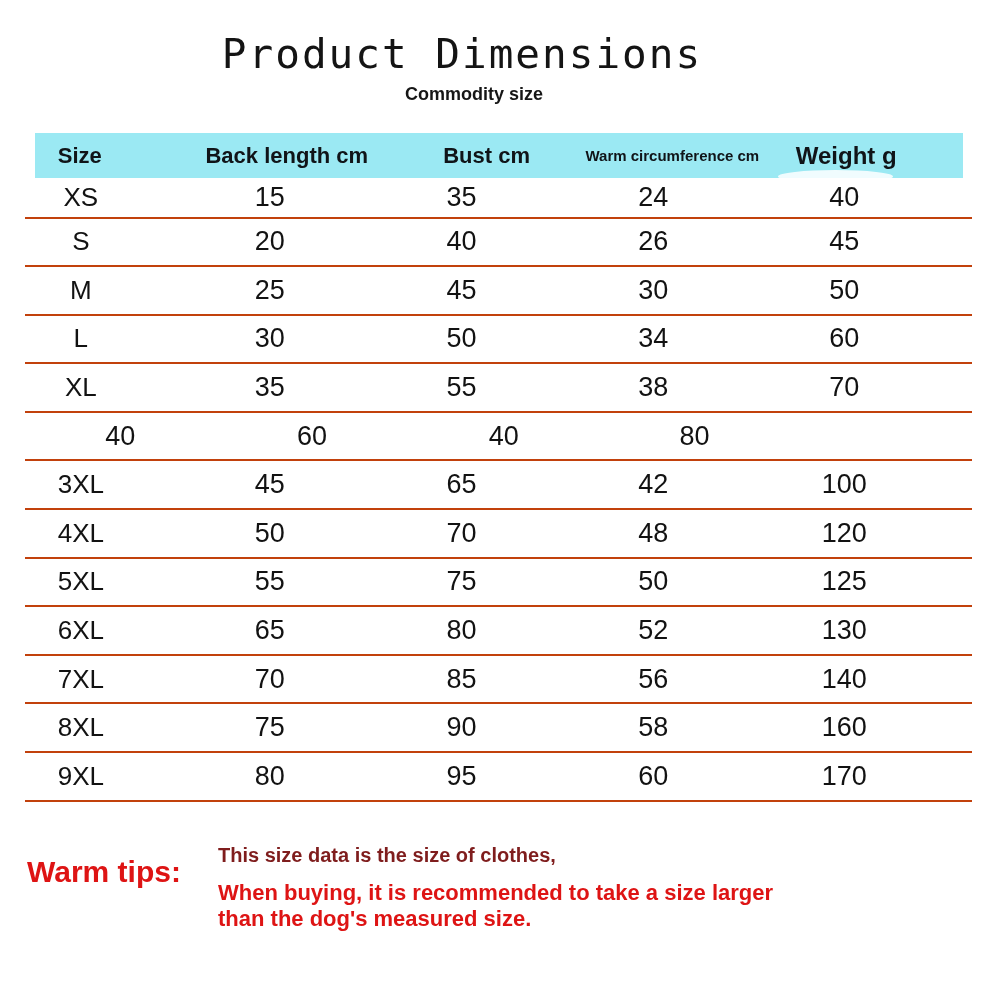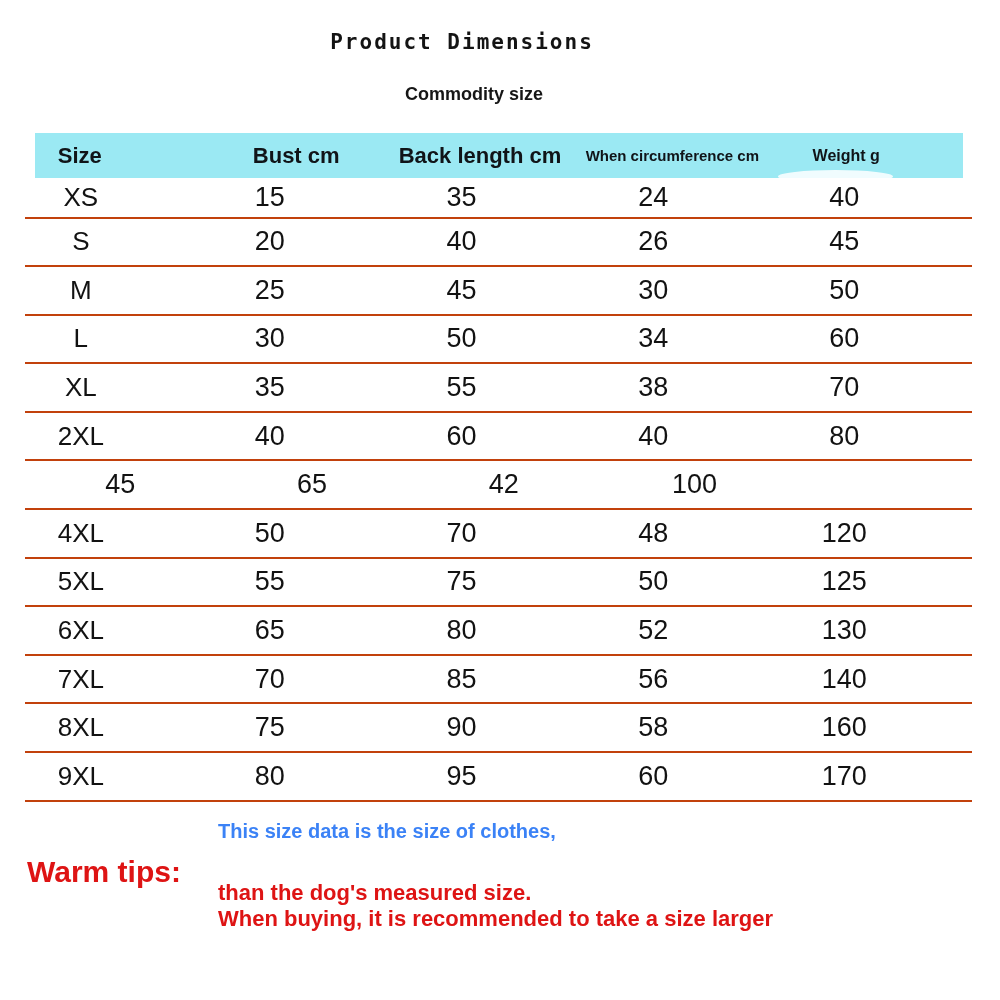--- a/index.html
+++ b/index.html
@@ -9,21 +9,21 @@
     position:relative;
     font-family:"Liberation Sans", sans-serif;
     color:#111111;
     overflow:hidden;
   }
   
   .page-title{
     position:absolute; top:30px; left:0; width:924px;
     text-align:center;
     font-family:"DejaVu Sans Mono", monospace;
-    font-size:21px; font-weight:700; letter-spacing:2px;
+    font-size:41px; font-weight:400; letter-spacing:2px;
     color:#141414;
   }
   .page-subtitle{
     position:absolute; top:84px; left:0; width:924px;
     text-align:center;
     font-size:18px; font-weight:700; color:#161616;margin-left:12px;
   }
   
   .size-table{
     position:absolute; top:133px; left:25px; width:947px;
@@ -62,51 +62,51 @@
   .c4{ width:20.1%; }
   .c5{ width:23.6%; }
   .cell{ font-size:27px; font-weight:400; color:#121212; }
   .cell.c1{ font-size:26px; left:-19px; }
   .cell.c5{ left:-16px; }
   .hcell{ font-weight:700; color:#101418; }
   .hcell.c1{ font-size:22px; left:-20px; }
   .hcell.c2{ font-size:22px; left:17px; }
   .hcell.c3{ font-size:22px; left:25px; }
   .hcell.c4{ font-size:15px; left:19px; }
-  .hcell.c5{ font-size:16px; left:-14px; }
+  .hcell.c5{ font-size:24px; left:-14px; }
   
   .warm-label{
     position:absolute; left:27px; top:855px;
     font-size:30px; font-weight:700; color:#DE1414;
   }
   .tip-line1{
-    position:absolute; left:218px; top:820px;
-    font-size:20px; font-weight:700; color:#3b82f6;
+    position:absolute; left:218px; top:844px;
+    font-size:20px; font-weight:700; color:#7f1d1d;
   }
   .tip-line23{
     position:absolute; left:218px; top:880px;
     font-size:22px; font-weight:700; color:#DE1414;
     line-height:26px;
   }
 </style>
 </head>
 <body>
 
 <div class="page-title">Product Dimensions</div>
 <div class="page-subtitle">Commodity size</div>
 
 <div class="size-table">
   <div class="thead">
     <div class="thead-bg">
       <div class="hl-blob"></div>
     </div>
     <div class="hcell c1">Size</div>
+    <div class="hcell c2">Back length cm</div>
     <div class="hcell c3">Bust cm</div>
-    <div class="hcell c2">Back length cm</div>
-    <div class="hcell c4">When circumference cm</div>
+    <div class="hcell c4">Warm circumference cm</div>
     <div class="hcell c5">Weight g</div>
   </div>
 
   <div class="row row-first">
     <div class="cell c1">XS</div>
     <div class="cell c2">15</div>
     <div class="cell c3">35</div>
     <div class="cell c4">24</div>
     <div class="cell c5">40</div>
   </div>
@@ -132,27 +132,27 @@
     <div class="cell c5">60</div>
   </div>
   <div class="row">
     <div class="cell c1">XL</div>
     <div class="cell c2">35</div>
     <div class="cell c3">55</div>
     <div class="cell c4">38</div>
     <div class="cell c5">70</div>
   </div>
   <div class="row">
-    <div class="cell c1">2XL</div>
     <div class="cell c2">40</div>
     <div class="cell c3">60</div>
     <div class="cell c4">40</div>
     <div class="cell c5">80</div>
   </div>
   <div class="row">
+    <div class="cell c1">3XL</div>
     <div class="cell c2">45</div>
     <div class="cell c3">65</div>
     <div class="cell c4">42</div>
     <div class="cell c5">100</div>
   </div>
   <div class="row">
     <div class="cell c1">4XL</div>
     <div class="cell c2">50</div>
     <div class="cell c3">70</div>
     <div class="cell c4">48</div>
@@ -191,15 +191,15 @@
     <div class="cell c2">80</div>
     <div class="cell c3">95</div>
     <div class="cell c4">60</div>
     <div class="cell c5">170</div>
   </div>
 </div>
 
 <div class="warm-label">Warm tips:</div>
 <div class="tip-line1">This size data is the size of clothes,</div>
 <div class="tip-line23">
+  <div>When buying, it is recommended to take a size larger</div>
   <div>than the dog's measured size.</div>
-  <div>When buying, it is recommended to take a size larger</div>
 </div>
 
 </body></html>

